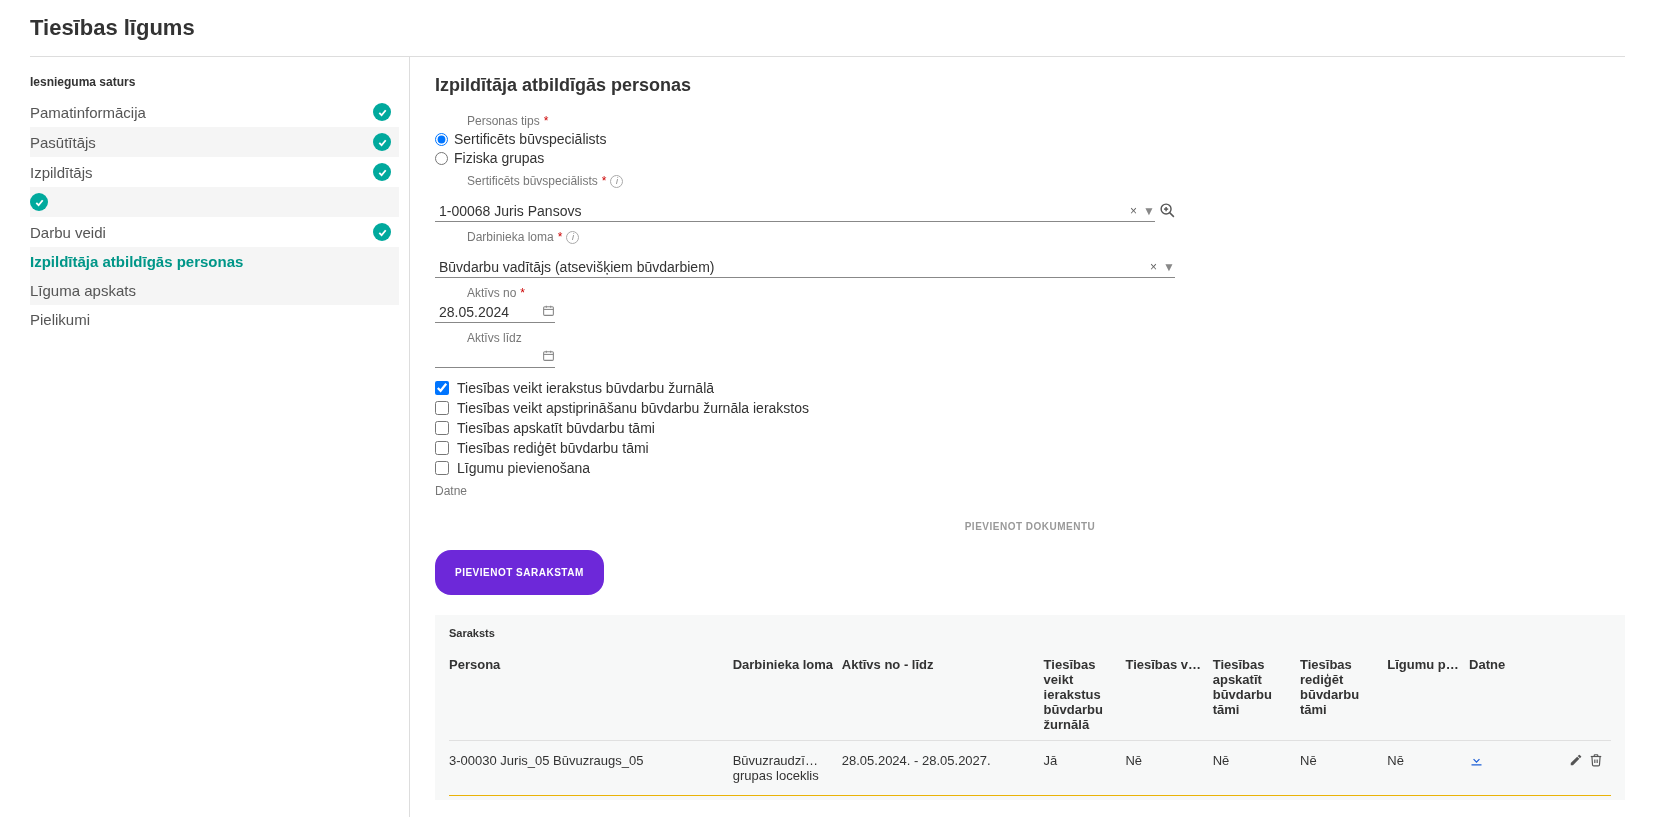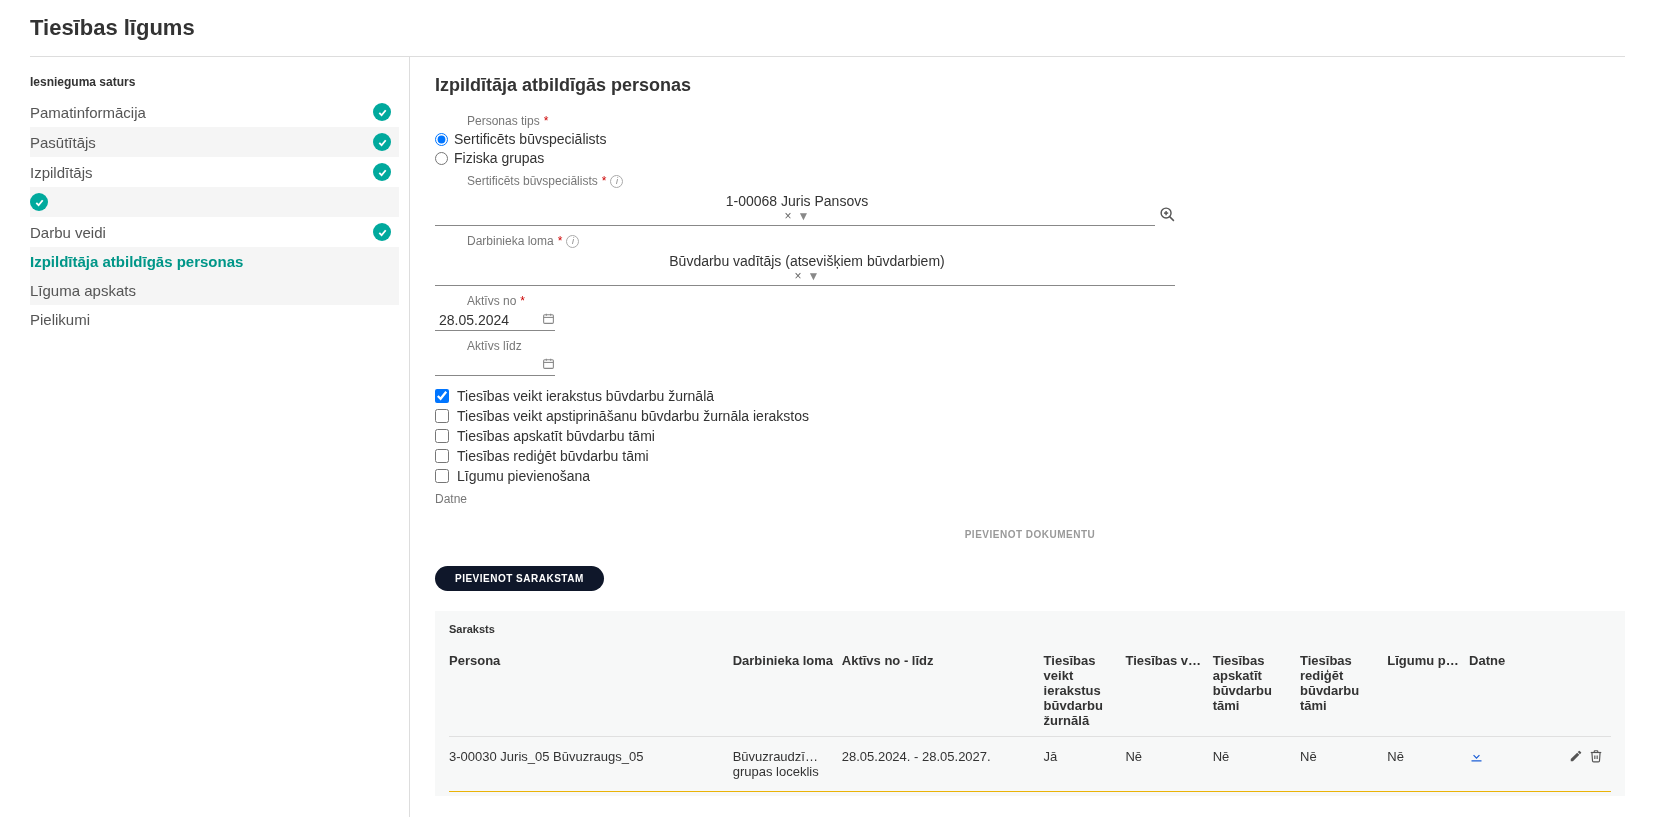--- a/index.html
+++ b/index.html
@@ -77,22 +77,21 @@
     width: 13px; height: 13px; border: 1px solid #aaa; border-radius: 50%;
     display: inline-flex; align-items: center; justify-content: center;
     font-size: 9px; color: #888; font-style: italic;
   }
   .radio-row { display: flex; align-items: center; gap: 6px; margin-top: 3px; font-size: 14px; }
   .underline-field {
     display: flex; align-items: center;
     border-bottom: 1px solid #888;
     width: 740px;
     padding: 3px 0 2px 4px;
-    margin-top: 2px;
-    flex-direction: column;
+    margin-top: 12px;
   }
   .underline-field .value { flex: 1; font-size: 14px; }
   .underline-field .icons { display: flex; gap: 6px; align-items: center; color: #666; }
   .underline-field .icons span { cursor: pointer; font-size: 12px; }
   .tri { font-size: 9px; color: #888; }
   .date-field {
     display: flex; align-items: center;
     border-bottom: 1px solid #888;
     width: 120px;
     padding: 2px 0 2px 4px;
@@ -107,26 +106,26 @@
   .add-doc {
     margin-top: 15px;
     font-size: 10px;
     letter-spacing: 0.5px;
     color: #999;
     font-weight: bold;
     background: none; border: none; cursor: pointer;
     padding: 8px 4px;
   }
   .add-list {
-    margin-top: 18px;
-    background: #0f172a;
+    margin-top: 10px;
+    background: #6d28d9;
     color: #fff;
     border: none;
     border-radius: 16px;
-    padding: 7px 20px;
+    padding: 17px 20px;
     font-size: 10px;
     letter-spacing: 0.5px;
     font-weight: bold;
     cursor: pointer;
   }
 
   .list-section {
     margin-top: 20px;
     background: #f7f8f8;
     padding: 12px 14px 4px 14px;

